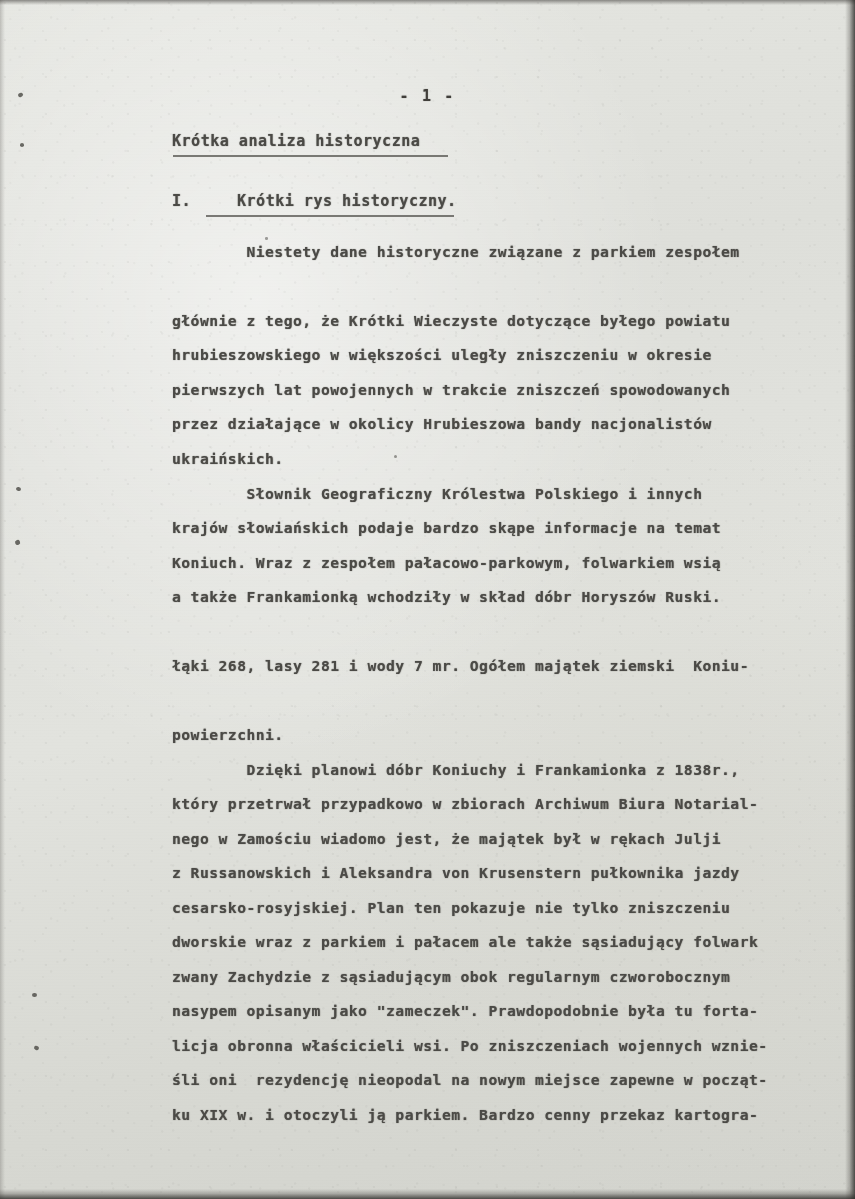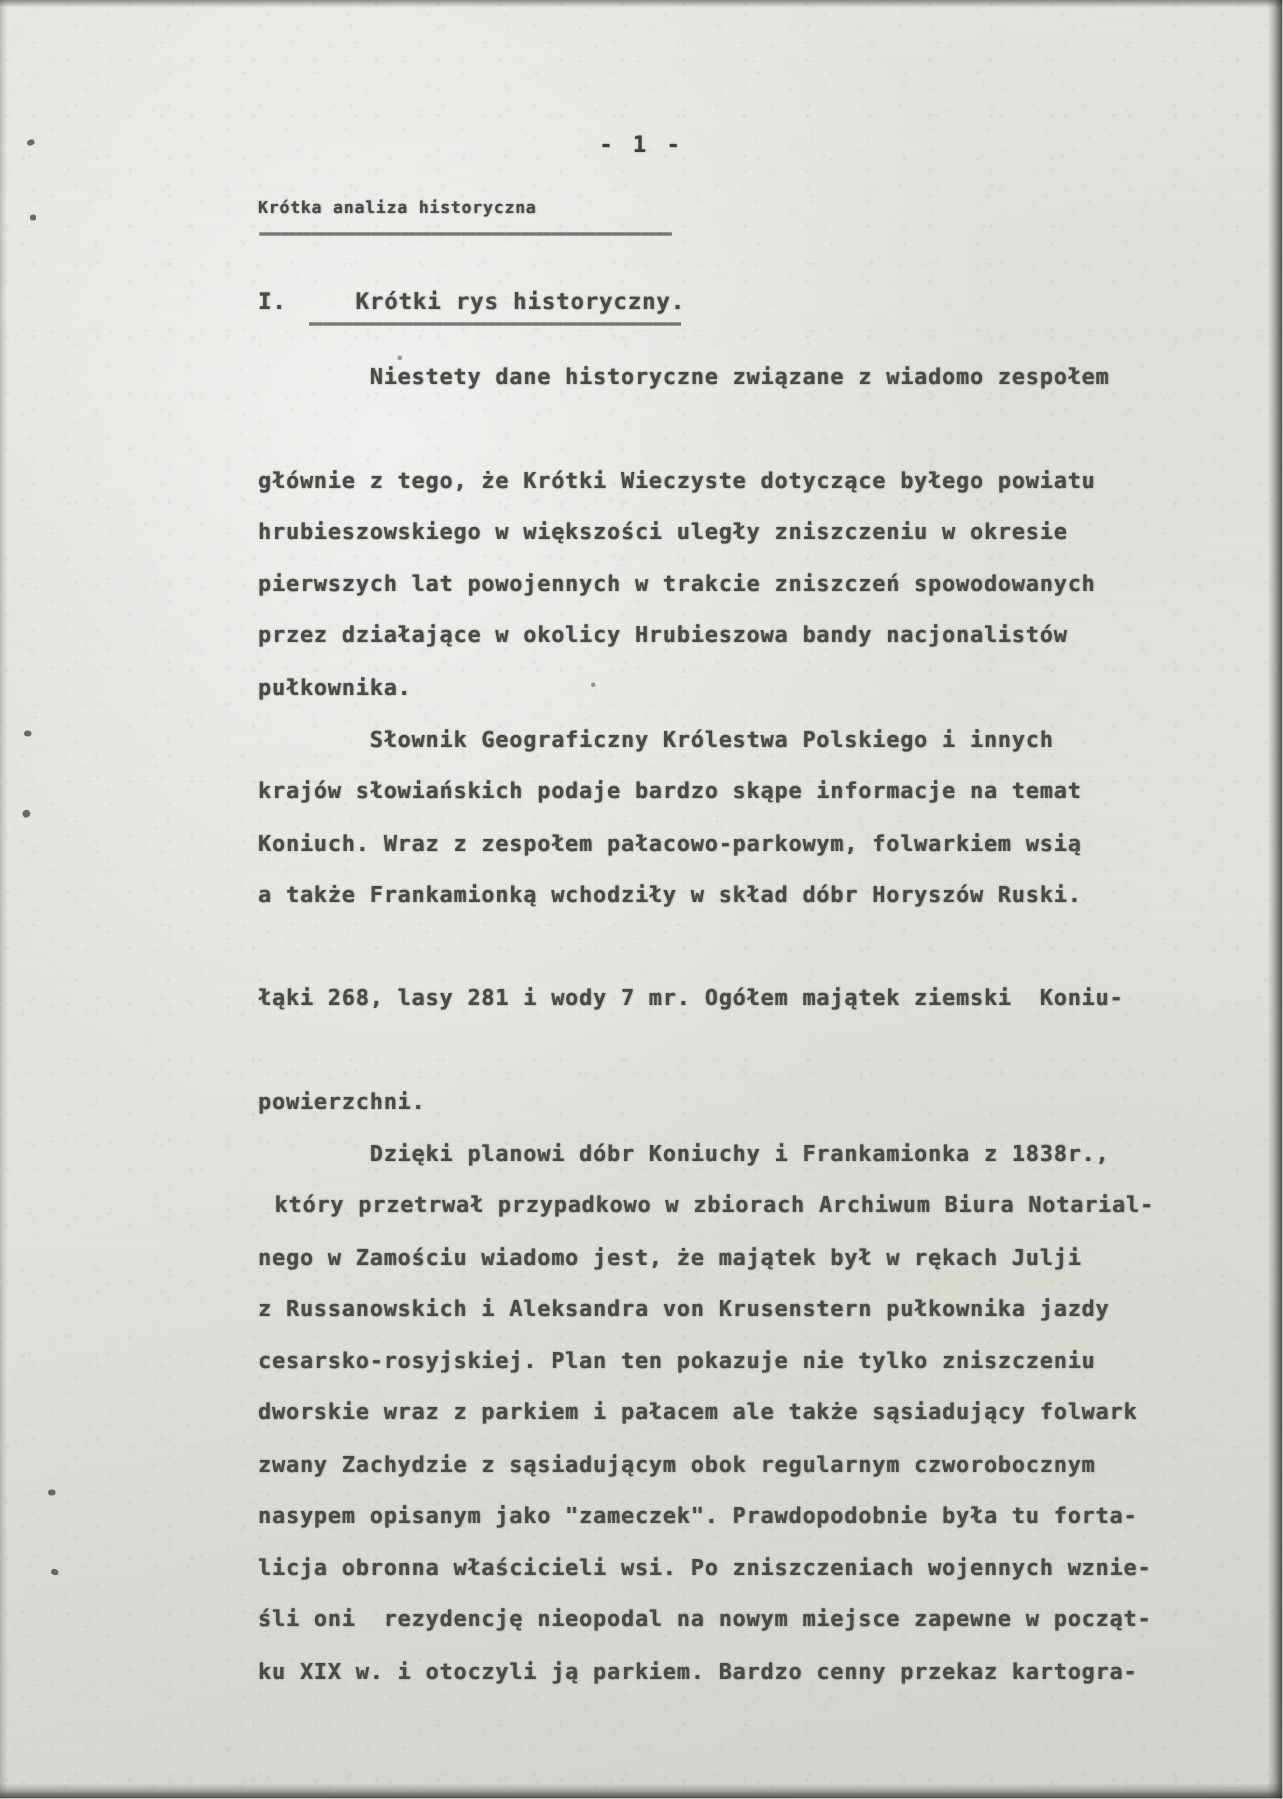--- a/index.html
+++ b/index.html
@@ -97,43 +97,43 @@
   <div class="speck" style="left:32px;top:993px;width:4.5px;height:4px;"></div>
   <div class="speck" style="left:34px;top:1046px;width:5px;height:4px;transform:rotate(20deg);"></div>
   <div class="speck" style="left:394px;top:455px;width:3px;height:3px;opacity:.55;"></div>
   <div class="speck" style="left:447px;top:974px;width:2.5px;height:2.5px;opacity:.45;"></div>
   <div class="speck" style="left:265px;top:237px;width:2.5px;height:2.5px;opacity:.5;"></div>
 
   <div id="sheet">
 
     <div id="pageno">- 1 -</div>
 
-    <div class="tl" style="top:132px;font-size:11px;text-align:center;">Krótka analiza historyczna</div>
+    <div class="tl" style="top:132px;font-size:15px;text-align:center;">Krótka analiza historyczna</div>
     <div class="uline" style="left:173px;top:155px;width:275px;"></div>
 
     <div class="tl" style="top:192px;font-size:15px;">I.</div>
     <div class="tl" style="left:205px;top:192px;font-size:15px;padding-left:32px;">Krótki rys historyczny.</div>
     <div class="uline" style="left:206px;top:215px;width:248px;"></div>
 
-    <div class="tl" style="top:243px;">        Niestety dane historyczne związane z wiadomo zespołem</div>
+    <div class="tl" style="top:243px;">        Niestety dane historyczne związane z parkiem zespołem</div>
     <div class="tl" style="top:312px;">głównie z tego, że Krótki Wieczyste dotyczące byłego powiatu</div>
     <div class="tl" style="top:346px;">hrubieszowskiego w większości uległy zniszczeniu w okresie</div>
     <div class="tl" style="top:381px;">pierwszych lat powojennych w trakcie zniszczeń spowodowanych</div>
     <div class="tl" style="top:415px;">przez działające w okolicy Hrubieszowa bandy nacjonalistów</div>
-    <div class="tl" style="top:450px;">pułkownika.</div>
+    <div class="tl" style="top:450px;">ukraińskich.</div>
 
     <div class="tl" style="top:485px;">        Słownik Geograficzny Królestwa Polskiego i innych</div>
     <div class="tl" style="top:519px;">krajów słowiańskich podaje bardzo skąpe informacje na temat</div>
     <div class="tl" style="top:554px;">Koniuch. Wraz z zespołem pałacowo-parkowym, folwarkiem wsią</div>
     <div class="tl" style="top:588px;">a także Frankamionką wchodziły w skład dóbr Horyszów Ruski.</div>
     <div class="tl" style="top:657px;">łąki 268, lasy 281 i wody 7 mr. Ogółem majątek ziemski  Koniu-</div>
     <div class="tl" style="top:726px;">powierzchni.</div>
 
     <div class="tl" style="top:761px;">        Dzięki planowi dóbr Koniuchy i Frankamionka z 1838r.,</div>
-    <div class="tl" style="top:795px;margin-left:11px;">który przetrwał przypadkowo w zbiorach Archiwum Biura Notarial-</div>
+    <div class="tl" style="top:795px;">który przetrwał przypadkowo w zbiorach Archiwum Biura Notarial-</div>
     <div class="tl" style="top:830px;">nego w Zamościu wiadomo jest, że majątek był w rękach Julji</div>
     <div class="tl" style="top:864px;">z Russanowskich i Aleksandra von Krusenstern pułkownika jazdy</div>
     <div class="tl" style="top:899px;">cesarsko-rosyjskiej. Plan ten pokazuje nie tylko zniszczeniu</div>
     <div class="tl" style="top:933px;">dworskie wraz z parkiem i pałacem ale także sąsiadujący folwark</div>
     <div class="tl" style="top:968px;">zwany Zachydzie z sąsiadującym obok regularnym czworobocznym</div>
     <div class="tl" style="top:1002px;">nasypem opisanym jako "zameczek". Prawdopodobnie była tu forta-</div>
     <div class="tl" style="top:1037px;">licja obronna właścicieli wsi. Po zniszczeniach wojennych wznie-</div>
     <div class="tl" style="top:1071px;">śli oni  rezydencję nieopodal na nowym miejsce zapewne w począt-</div>
     <div class="tl" style="top:1106px;">ku XIX w. i otoczyli ją parkiem. Bardzo cenny przekaz kartogra-</div>
 

